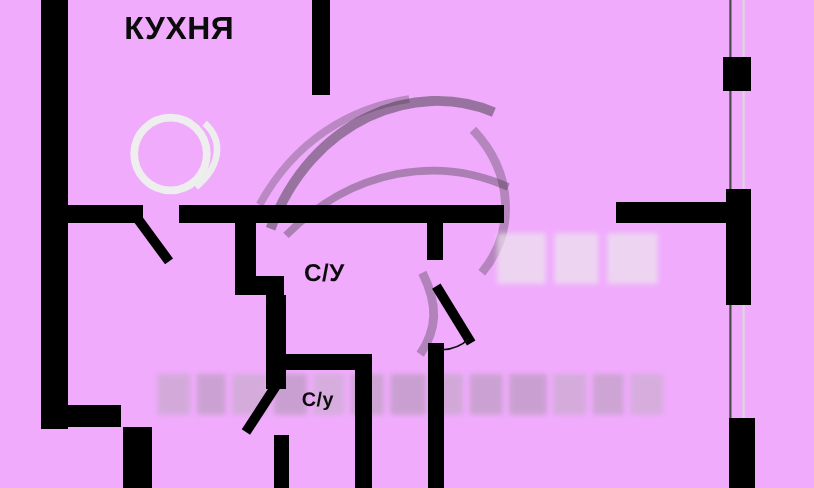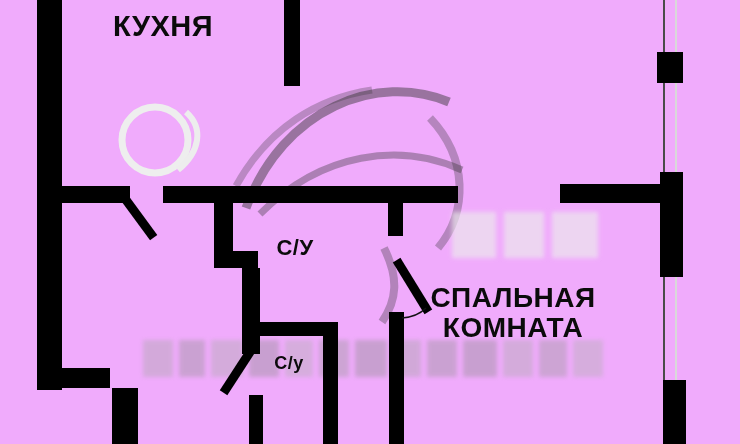--- a/index.html
+++ b/index.html
@@ -108,20 +108,16 @@
       <line x1="399" y1="264" x2="426" y2="308"></line>
     </g>
     <path d="M402,318 Q417,317 426,308" fill="none" stroke="#111111" stroke-width="1.5"></path>
   </svg>
 
   <div class="room-label" id="lbl-kitchen">КУХНЯ</div>
 
 
   <div class="room-label" id="lbl-bathroom">С/У</div>
 
-  <div class="room-label" id="lbl-bedroom">
-    <span>СПАЛЬНАЯ</span>
-    <span>КОМНАТА</span>
-  </div>
 
   <div class="room-label" id="lbl-wc">С/у</div>
 
 </div>
 
 </body></html>

